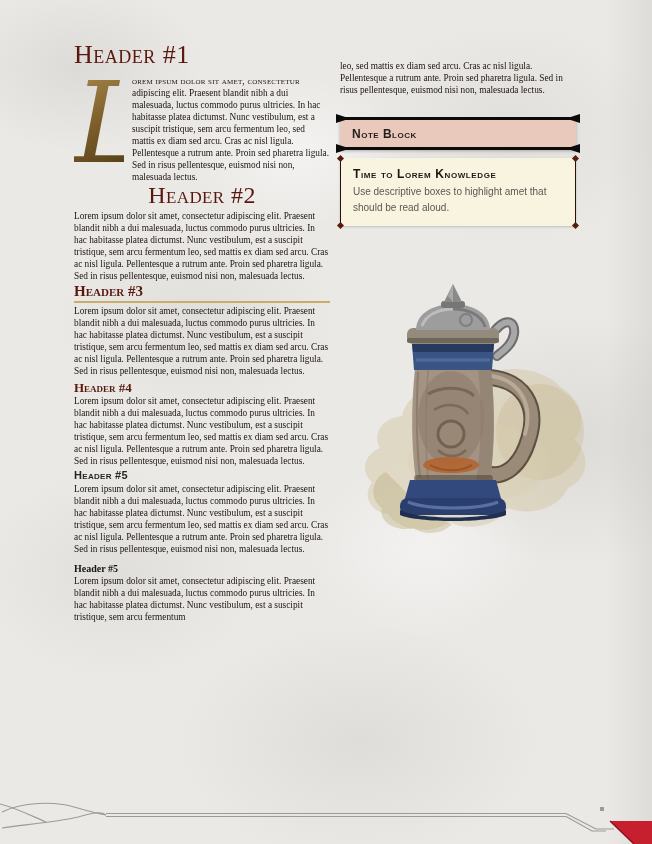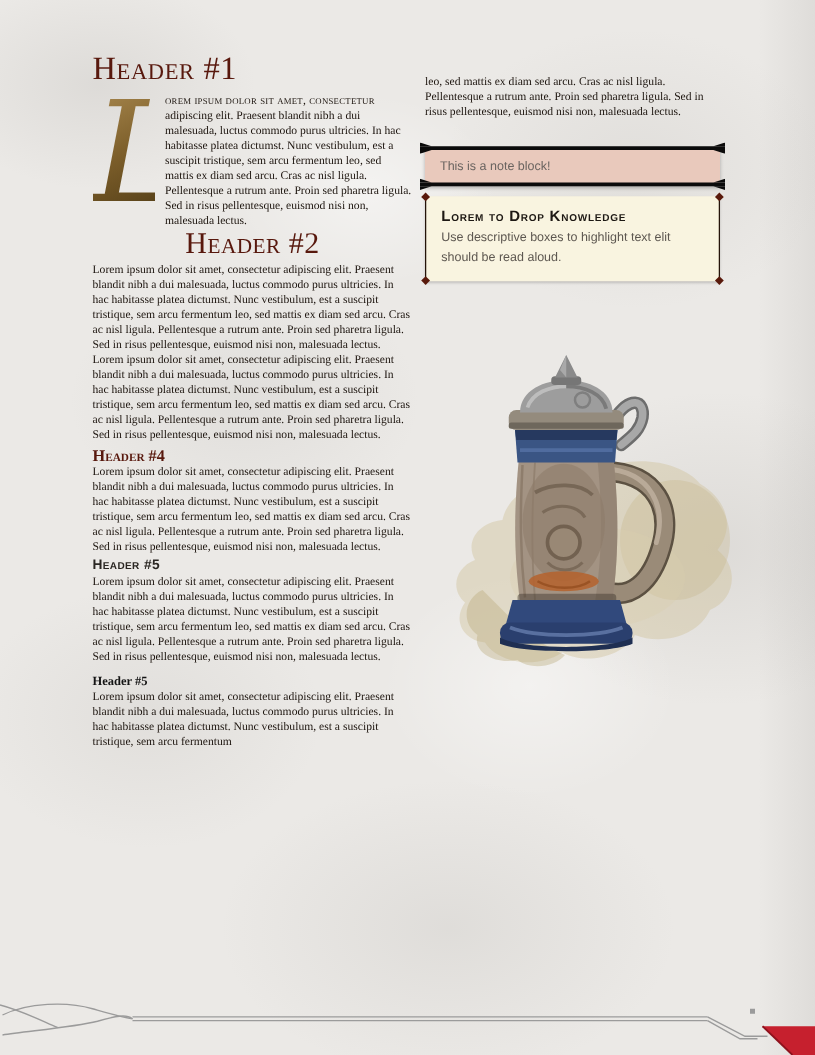--- a/index.html
+++ b/index.html
@@ -84,20 +84,21 @@
 <div class="page">
 
   <div class="col col-left">
     <h1>Header #1</h1>
 
     <p class="body"><span class="dropcap">L</span><span class="lead-sc">orem ipsum dolor sit amet, consectetur</span><span> adipiscing elit. Praesent blandit nibh a dui malesuada, luctus commodo purus ultricies. In hac habitasse platea dictumst. Nunc vestibulum, est a suscipit tristique, sem arcu fermentum leo, sed mattis ex diam sed arcu. Cras ac nisl ligula. Pellentesque a rutrum ante. Proin sed pharetra ligula. Sed in risus pellentesque, euismod nisi non, malesuada lectus.</span></p>
 
     <h2>Header #2</h2>
     <p class="body">Lorem ipsum dolor sit amet, consectetur adipiscing elit. Praesent blandit nibh a dui malesuada, luctus commodo purus ultricies. In hac habitasse platea dictumst. Nunc vestibulum, est a suscipit tristique, sem arcu fermentum leo, sed mattis ex diam sed arcu. Cras ac nisl ligula. Pellentesque a rutrum ante. Proin sed pharetra ligula. Sed in risus pellentesque, euismod nisi non, malesuada lectus.</p>
 
+    <h3>Header #3</h3>
     <p class="body">Lorem ipsum dolor sit amet, consectetur adipiscing elit. Praesent blandit nibh a dui malesuada, luctus commodo purus ultricies. In hac habitasse platea dictumst. Nunc vestibulum, est a suscipit tristique, sem arcu fermentum leo, sed mattis ex diam sed arcu. Cras ac nisl ligula. Pellentesque a rutrum ante. Proin sed pharetra ligula. Sed in risus pellentesque, euismod nisi non, malesuada lectus.</p>
 
     <h4>Header #4</h4>
     <p class="body">Lorem ipsum dolor sit amet, consectetur adipiscing elit. Praesent blandit nibh a dui malesuada, luctus commodo purus ultricies. In hac habitasse platea dictumst. Nunc vestibulum, est a suscipit tristique, sem arcu fermentum leo, sed mattis ex diam sed arcu. Cras ac nisl ligula. Pellentesque a rutrum ante. Proin sed pharetra ligula. Sed in risus pellentesque, euismod nisi non, malesuada lectus.</p>
 
     <h5>Header #5</h5>
     <p class="body">Lorem ipsum dolor sit amet, consectetur adipiscing elit. Praesent blandit nibh a dui malesuada, luctus commodo purus ultricies. In hac habitasse platea dictumst. Nunc vestibulum, est a suscipit tristique, sem arcu fermentum leo, sed mattis ex diam sed arcu. Cras ac nisl ligula. Pellentesque a rutrum ante. Proin sed pharetra ligula. Sed in risus pellentesque, euismod nisi non, malesuada lectus.</p>
 
     <h6>Header #5</h6>
     <p class="body">Lorem ipsum dolor sit amet, consectetur adipiscing elit. Praesent blandit nibh a dui malesuada, luctus commodo purus ultricies. In hac habitasse platea dictumst. Nunc vestibulum, est a suscipit tristique, sem arcu fermentum</p>
@@ -109,40 +110,40 @@
     <div class="note">
       <div class="note-bar top">
         <svg viewBox="0 0 262 9" preserveAspectRatio="none">
           <rect x="0" y="3" width="262" height="3" fill="#0b0b0b"></rect>
           <polygon points="0,0 10,3 0,3" fill="#0b0b0b"></polygon>
           <polygon points="0,6 10,6 0,9" fill="#0b0b0b"></polygon>
           <polygon points="262,0 252,3 262,3" fill="#0b0b0b"></polygon>
           <polygon points="262,6 252,6 262,9" fill="#0b0b0b"></polygon>
         </svg>
       </div>
-      <div class="note-body">This is a note block!</div>
+      <div class="note-title">Note Block</div>
       <div class="note-bar bottom">
         <svg viewBox="0 0 262 9" preserveAspectRatio="none">
           <rect x="0" y="3" width="262" height="3" fill="#0b0b0b"></rect>
           <polygon points="0,0 10,3 0,3" fill="#0b0b0b"></polygon>
           <polygon points="0,6 10,6 0,9" fill="#0b0b0b"></polygon>
           <polygon points="262,0 252,3 262,3" fill="#0b0b0b"></polygon>
           <polygon points="262,6 252,6 262,9" fill="#0b0b0b"></polygon>
         </svg>
       </div>
     </div>
 
     <div class="desc">
       <span class="dot tl"></span>
       <span class="dot tr"></span>
       <span class="dot bl"></span>
       <span class="dot br"></span>
-      <div class="desc-title">Lorem to Drop Knowledge</div>
+      <div class="desc-title">Time to Lorem Knowledge</div>
       <div class="desc-body">
-        <span>Use descriptive boxes to highlight text elit should be read aloud.</span>
+        <span>Use descriptive boxes to highlight amet that should be read aloud.</span>
       </div>
     </div>
   </div>
 
   <svg class="stein" viewBox="0 0 240 260" aria-label="beer stein watercolor illustration">
 
     <path d="M120,95 C150,80 188,88 202,105 C224,118 230,140 216,158 C234,172 230,198 210,206 C200,228 170,234 150,226 C140,244 110,250 92,240 C70,254 40,248 30,232 C12,230 4,214 14,200 C2,190 6,172 22,166 C14,152 24,136 44,134 C48,114 70,102 90,106 C98,98 110,92 120,95 Z" fill="#cfc098" opacity="0.42"></path>
     <path d="M28,190 C14,196 10,216 24,226 C20,240 38,250 56,246 C66,254 86,252 94,242 C80,236 60,224 48,210 Z" fill="#b8a878" opacity="0.38"></path>
     <ellipse cx="182" cy="150" rx="44" ry="48" fill="#c4b484" opacity="0.30"></ellipse>
     <ellipse cx="120" cy="180" rx="70" ry="40" fill="#d9cfae" opacity="0.35"></ellipse>

